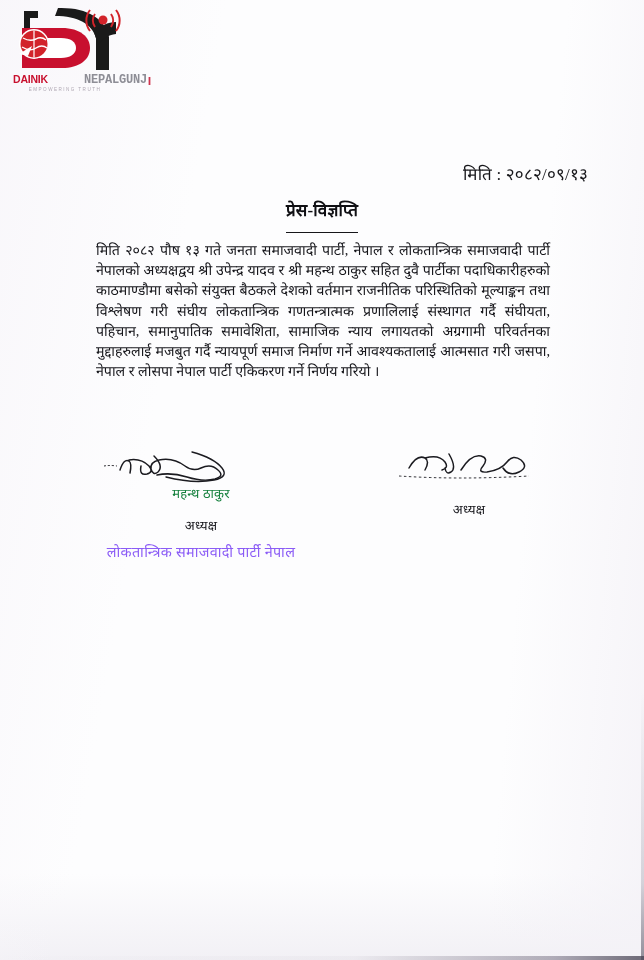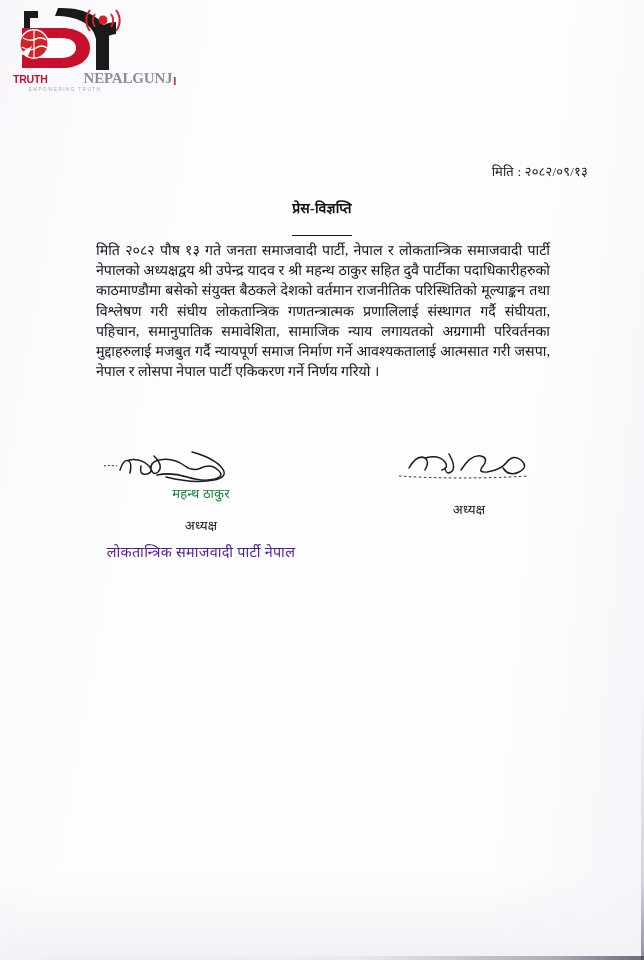--- a/index.html
+++ b/index.html
@@ -69,23 +69,23 @@
     line-height: 1;
   }
   .wm-dainik {
     font-family: "Liberation Sans", sans-serif;
     font-weight: bold;
     font-size: 10.5px;
     letter-spacing: -0.2px;
     color: #c8102e;
   }
   .wm-nepalgunj {
-    font-family: Liberation Serif, serif;
-    font-weight: bold;
-    font-size: 15px;
+    font-family: Liberation Mono, monospace;
+    font-weight: bold;
+    font-size: 12px;
     letter-spacing: -0.2px;
     color: #8e8e96;
     padding-left: 36px;
   }
   .wm-bars {
     display: inline-block;
     margin-left: 1px;
     color: #c8102e;
     font-size: 9px;
     letter-spacing: -1.5px;
@@ -99,38 +99,38 @@
     color: #b0a9b4;
     text-align: center;
     width: 104px;
   }
 
   
   .doc-date {
     position: absolute;
     right: 56px;
     top: 162px;
-    font-size: 13px;
+    font-size: 17px;
     color: #16161a;
     letter-spacing: 0.2px;
     white-space: nowrap;
   }
   .doc-title {
     position: absolute;
     left: 0;
     right: 0;
     top: 198px;
     text-align: center;
   }
   .doc-title span {
-    font-size: 14px;
+    font-size: 17px;
     font-weight: bold;
     color: #101014;
     border-bottom: 1px solid #16161a;
-    padding-bottom: 19px;
+    padding-bottom: 12px;
     letter-spacing: 0.2px;
   }
   .doc-body {
     position: absolute;
     left: 88px;
     top: 232px;
     width: 470px;
     font-size: 14.2px;
     line-height: 20.2px;
     color: #15151a;
@@ -172,21 +172,21 @@
     letter-spacing: 0.2px;
   }
   .sig-post {
     font-size: 13px;
     color: #15151a;
     margin-top: 14px;
     letter-spacing: 0.2px;
   }
   .sig-party {
     font-size: 14.4px;
-    color: #4c1d95;
+    color: #8b5cf6;
     margin-top: 8px;
     letter-spacing: 0.3px;
     white-space: nowrap;
   }
 </style>
 </head>
 <body>
 
 <div class="page">
 
@@ -214,21 +214,21 @@
 
         <circle cx="95" cy="16" r="4.5" fill="#d2232a"></circle>
         <path d="M87 10 a11 11 0 0 0 0 13" stroke="#d2232a" stroke-width="2" fill="none"></path>
         <path d="M103 10 a11 11 0 0 1 0 13" stroke="#d2232a" stroke-width="2" fill="none"></path>
         <path d="M82 6 a17 17 0 0 0 0 21" stroke="#d2232a" stroke-width="2" fill="none"></path>
         <path d="M108 6 a17 17 0 0 1 0 21" stroke="#d2232a" stroke-width="2" fill="none"></path>
       </svg>
     </div>
 
     <div class="logo-wordmark">
-      <span class="wm-dainik">TRUTH</span><span class="wm-nepalgunj">NEPALGUNJ</span><span class="wm-bars">|||</span>
+      <span class="wm-dainik">DAINIK</span><span class="wm-nepalgunj">NEPALGUNJ</span><span class="wm-bars">|||</span>
       <div class="wm-tagline">EMPOWERING TRUTH</div>
     </div>
 
   </div>
 
   <div class="doc-date">मिति : २०८२/०९/१३</div>
 
   <div class="doc-title">
     <span>प्रेस-विज्ञप्ति</span>
   </div>

